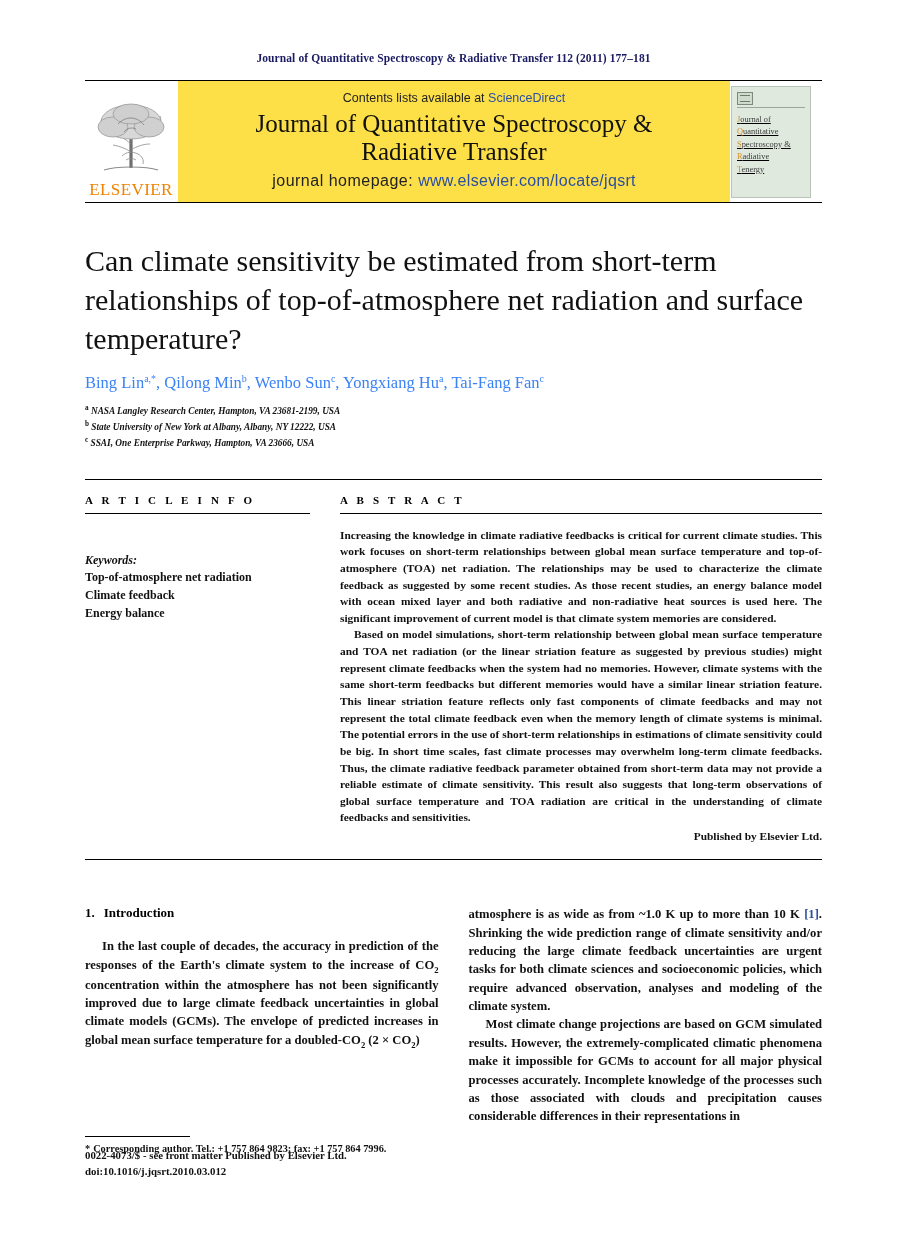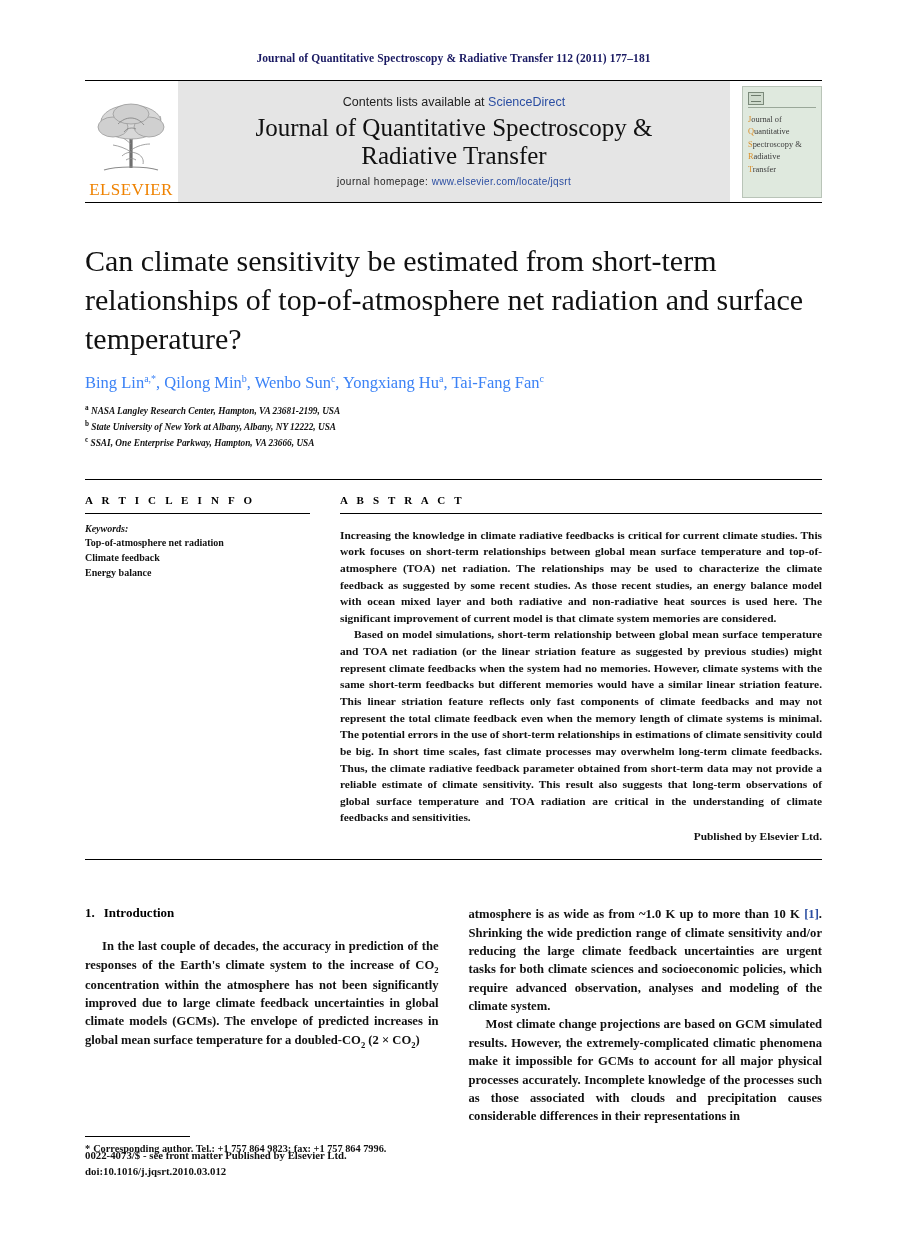--- a/index.html
+++ b/index.html
@@ -55,21 +55,21 @@
   .elsevier-word {
     font-family: "Liberation Serif", serif;
     font-size: 17px;
     letter-spacing: 0.4px;
     color: #ef8200;
     line-height: 1;
   }
 
   .masthead-center {
     flex: 1 1 auto;
-    background: #e5e5e5;
+    background: #fde047;
     border-left: 1px solid #fff;
     display: flex;
     flex-direction: column;
     align-items: center;
     justify-content: center;
     padding: 6px 8px 8px;
   }
   .contents-line {
     font-family: "Liberation Sans", sans-serif;
     font-size: 12.5px;
@@ -80,34 +80,35 @@
   .journal-title-big {
     font-family: "Liberation Serif", serif;
     font-size: 25px;
     line-height: 1.12;
     text-align: center;
     color: #111;
     margin: 3px 0 6px;
   }
   .homepage-line {
     font-family: "Liberation Sans", sans-serif;
-    font-size: 10px;
+    font-size: 16px;
     letter-spacing: 0.5px;
     color: #222;
   }
   .homepage-line .url { color: #2b4ea2; letter-spacing: 0.3px; }
 
   .cover-thumb {
     width: 92px;
     flex: 0 0 92px;
     background: #fff;
     display: flex;
     align-items: center;
-    justify-content: flex-end;
+    justify-content: flex-start;
     border-left: 1px solid #fff;
+    text-decoration: underline;
   }
   .cover-inner {
     width: 80px;
     height: 112px;
     background: #dfe9de;
     border: 1px solid #b9c4b8;
     padding: 5px 5px 0 5px;
     position: relative;
     overflow: hidden;
   }
@@ -175,23 +176,23 @@
   .sect-head {
     font-family: "Liberation Serif", serif;
     font-weight: bold;
     font-size: 11px;
     letter-spacing: 3.2px;
     margin: 14px 0 7px 0;
   }
   .hr-thin { height: 1px; background: #000; }
 
   .keywords {
-    margin-top: 8px;
-    font-family: "Liberation Serif", serif;
-    font-size: 10px;
+    margin-top: 38px;
+    font-family: "Liberation Serif", serif;
+    font-size: 12px;
     line-height: 1.48;
     font-weight: bold;
     color: #111;
   }
   .keywords .kw-label { font-style: italic; }
 
   .abstract-body {
     margin-top: 13px;
     font-family: "Liberation Serif", serif;
     font-size: 11.4px;
@@ -312,21 +313,21 @@
 
     <div class="cover-thumb">
       <div class="cover-inner">
         <div class="cover-badge"></div>
         <div class="cover-toprule"></div>
         <div class="cover-title">
           <div><span class="dcap">J</span><span>ournal of</span></div>
           <div><span class="dcap">Q</span><span>uantitative</span></div>
           <div><span class="dcap">S</span><span>pectroscopy &amp;</span></div>
           <div><span class="dcap">R</span><span>adiative</span></div>
-          <div><span class="dcap">T</span><span>ransfer</span></div>
+          <div><span class="dcap">T</span><span>energy</span></div>
         </div>
       </div>
     </div>
   </div>
 
   <div class="title-block">
     <h1 class="paper-title">Can climate sensitivity be estimated from short-term relationships of top-of-atmosphere net radiation and surface temperature?</h1>
 
     <div class="authors">
       <span><span>Bing Lin</span><sup>a,*</sup></span>, <span><span>Qilong Min</span><sup>b</sup></span>, <span><span>Wenbo Sun</span><sup>c</sup></span>, <span><span>Yongxiang Hu</span><sup>a</sup></span>, <span><span>Tai-Fang Fan</span><sup>c</sup></span>

